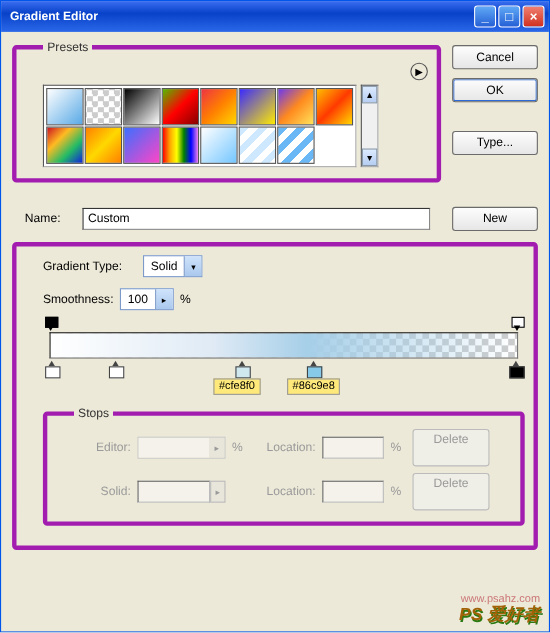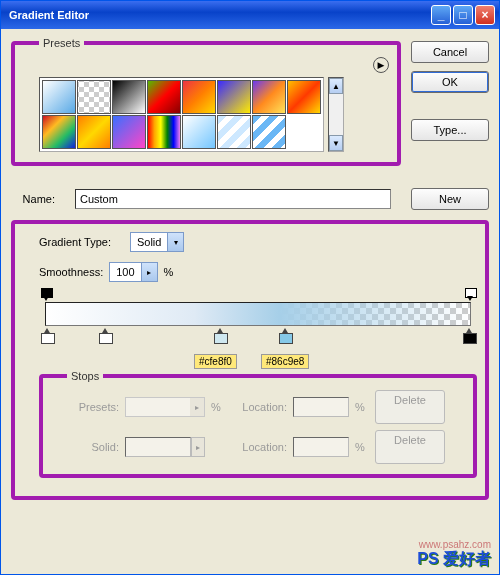--- a/index.html
+++ b/index.html
@@ -38,33 +38,33 @@
 .sm-row{display:flex;align-items:center;gap:6px;margin-bottom:6px}
 .gradbar-area{position:relative;height:56px;margin:6px 0 2px 0}
 .gradbar{position:absolute;left:6px;right:6px;top:14px;height:24px;border:1px inset #777;background:linear-gradient(90deg,#fff 0%,#dfeaf5 35%,#a6cfe8 55%,rgba(160,200,225,0) 100%),repeating-conic-gradient(#ccc 0 25%,#fff 0 50%) 50%/12px 12px}
 .ostop{position:absolute;width:10px;height:12px;top:0}
 .ostop::before{content:"";position:absolute;left:0;top:0;width:10px;height:8px;background:#000;border:1px solid #000}
 .ostop::after{content:"";position:absolute;left:2px;top:8px;border-left:3px solid transparent;border-right:3px solid transparent;border-top:5px solid #000}
 .ostop.white::before{background:#fff}
 .cstop{position:absolute;width:12px;height:14px;top:40px}
 .cstop::before{content:"";position:absolute;left:3px;top:0;border-left:3px solid transparent;border-right:3px solid transparent;border-bottom:5px solid #444}
 .cstop::after{content:"";position:absolute;left:0;top:5px;width:12px;height:9px;border:1px solid #444;background:var(--c,#fff)}
-.callout{position:absolute;top:66px;font-size:10px;background:#ffe97a;border:1px solid #999;padding:1px 4px}
+.callout{position:absolute;top:56px;font-size:10px;background:#ffe97a;border:1px solid #999;padding:1px 4px}
 .stops-box{margin-top:26px}
 .stops-grid{display:grid;grid-template-columns:52px 80px 14px 56px 56px 14px 70px;gap:6px;align-items:center;color:#9a9a9a}
 .stops-grid .lbl{text-align:right}
 .dis-in{height:20px;border:1px inset #bbb;background:#f4f2ea}
 .dis-numsel{display:flex;height:20px;border:1px solid #c8c8c8}
 .dis-numsel div:first-child{flex:1;background:#f4f2ea}
 .dis-numsel div:last-child{width:14px;background:#e8e5da;display:flex;align-items:center;justify-content:center;font-size:8px;color:#999}
 .dis-btn{height:34px;border:1px solid #bbb;background:#efeee7;text-align:center;line-height:18px;color:#9a9a9a;border-radius:3px}
 .colorwell{display:flex;height:20px}
 .colorwell div:first-child{flex:1;border:1px inset #bbb;background:#f4f2ea}
 .colorwell div:last-child{width:14px;border:1px solid #bbb;background:#e8e5da;display:flex;align-items:center;justify-content:center;font-size:8px;color:#999}
-.watermark-logo{position:absolute;right:8px;bottom:4px;font-size:16px;font-weight:bold;color:#1d4ed8;text-shadow:1px 1px 0 #2a7a12}
+.watermark-logo{position:absolute;right:8px;bottom:4px;font-size:16px;font-weight:bold;color:#a16207;font-style:italic;text-shadow:1px 1px 0 #2a7a12}
 .watermark-url{position:absolute;right:8px;bottom:24px;color:#c77;font-size:10px}
 </style>
 </head>
 <body>
 
 <div class="window">
   <div class="titlebar">
     <span class="title-text">Gradient Editor</span>
 
     <div class="winbtns">
@@ -145,21 +145,21 @@
         <div class="cstop" style="left:175px;--c:#cfe8f0"></div>
         <div class="cstop" style="left:240px;--c:#86c9e8"></div>
         <div class="cstop" style="right:2px;--c:#000"></div>
         <div class="callout" style="left:155px">#cfe8f0</div>
         <div class="callout" style="left:222px">#86c9e8</div>
       </div>
 
       <fieldset class="stops-box">
         <legend>Stops</legend>
         <div class="stops-grid">
-          <span class="lbl">Presets:</span>
+          <span class="lbl">Editor:</span>
           <div class="dis-numsel">
               <div></div>
               <div>▸</div>
             </div>
           <span>%</span>
           <span class="lbl">Location:</span>
           <div class="dis-in"></div>
           <span>%</span>
           <div class="dis-btn">Delete</div>
 

